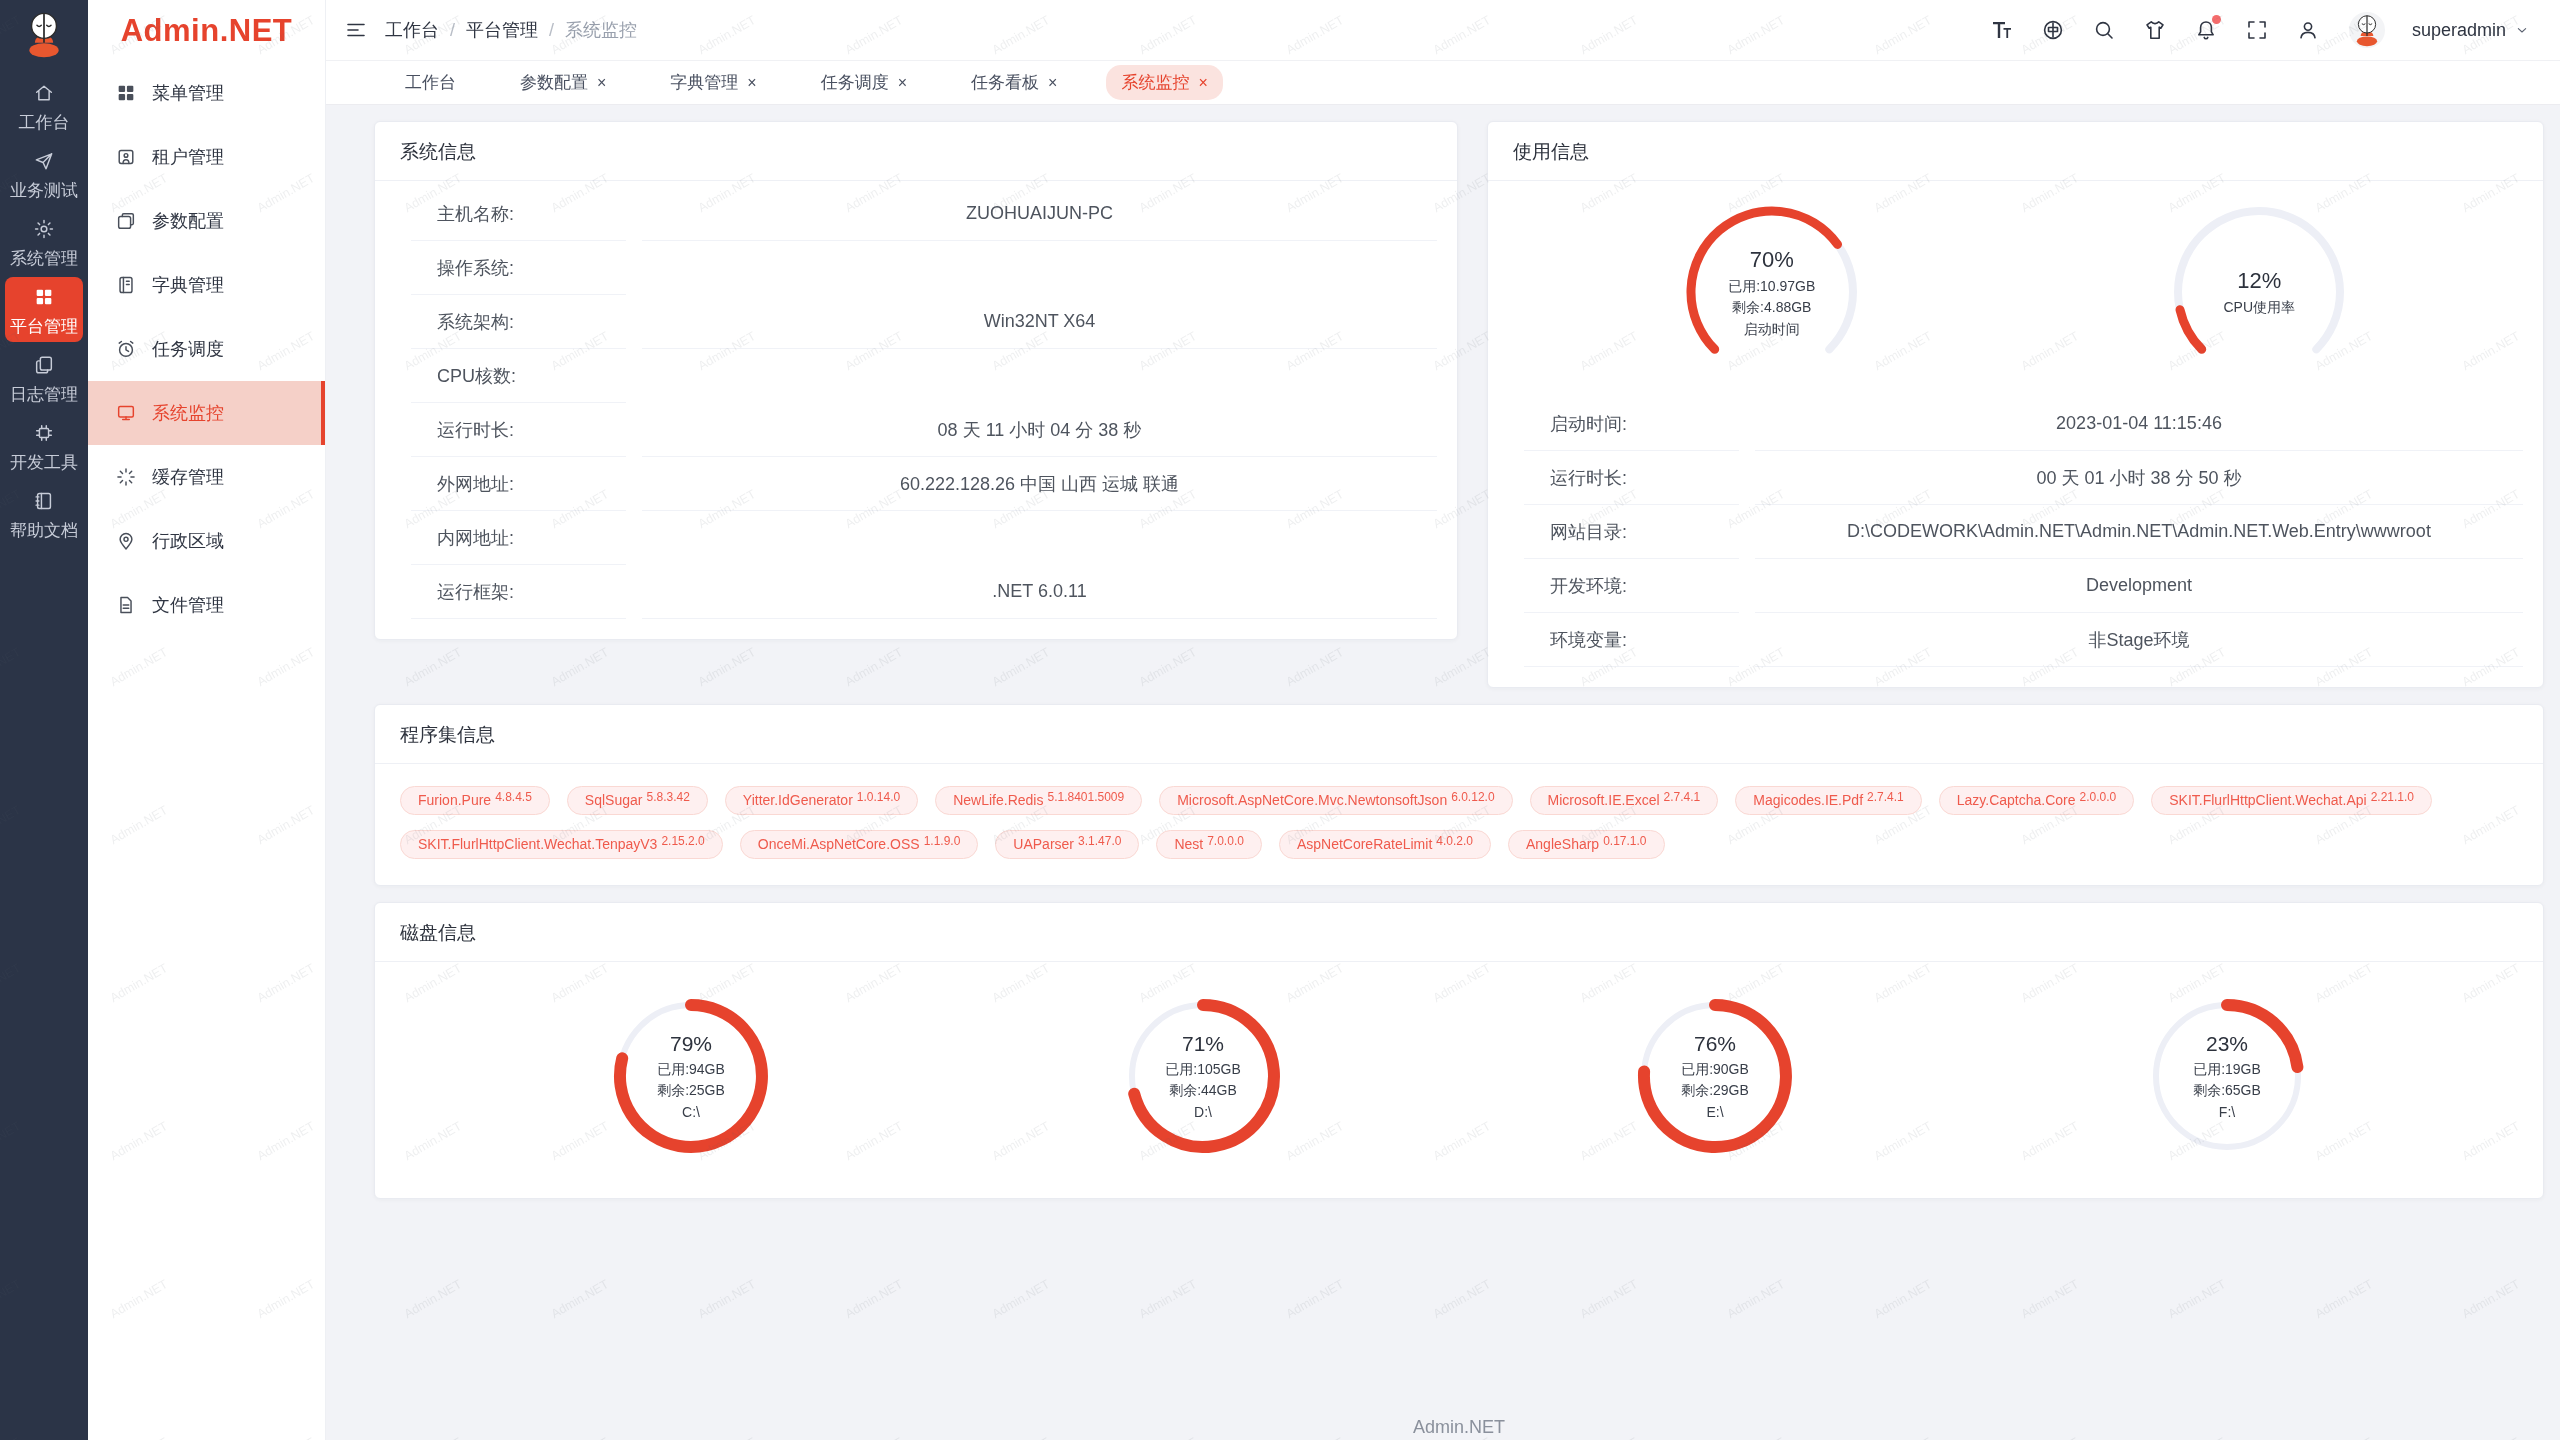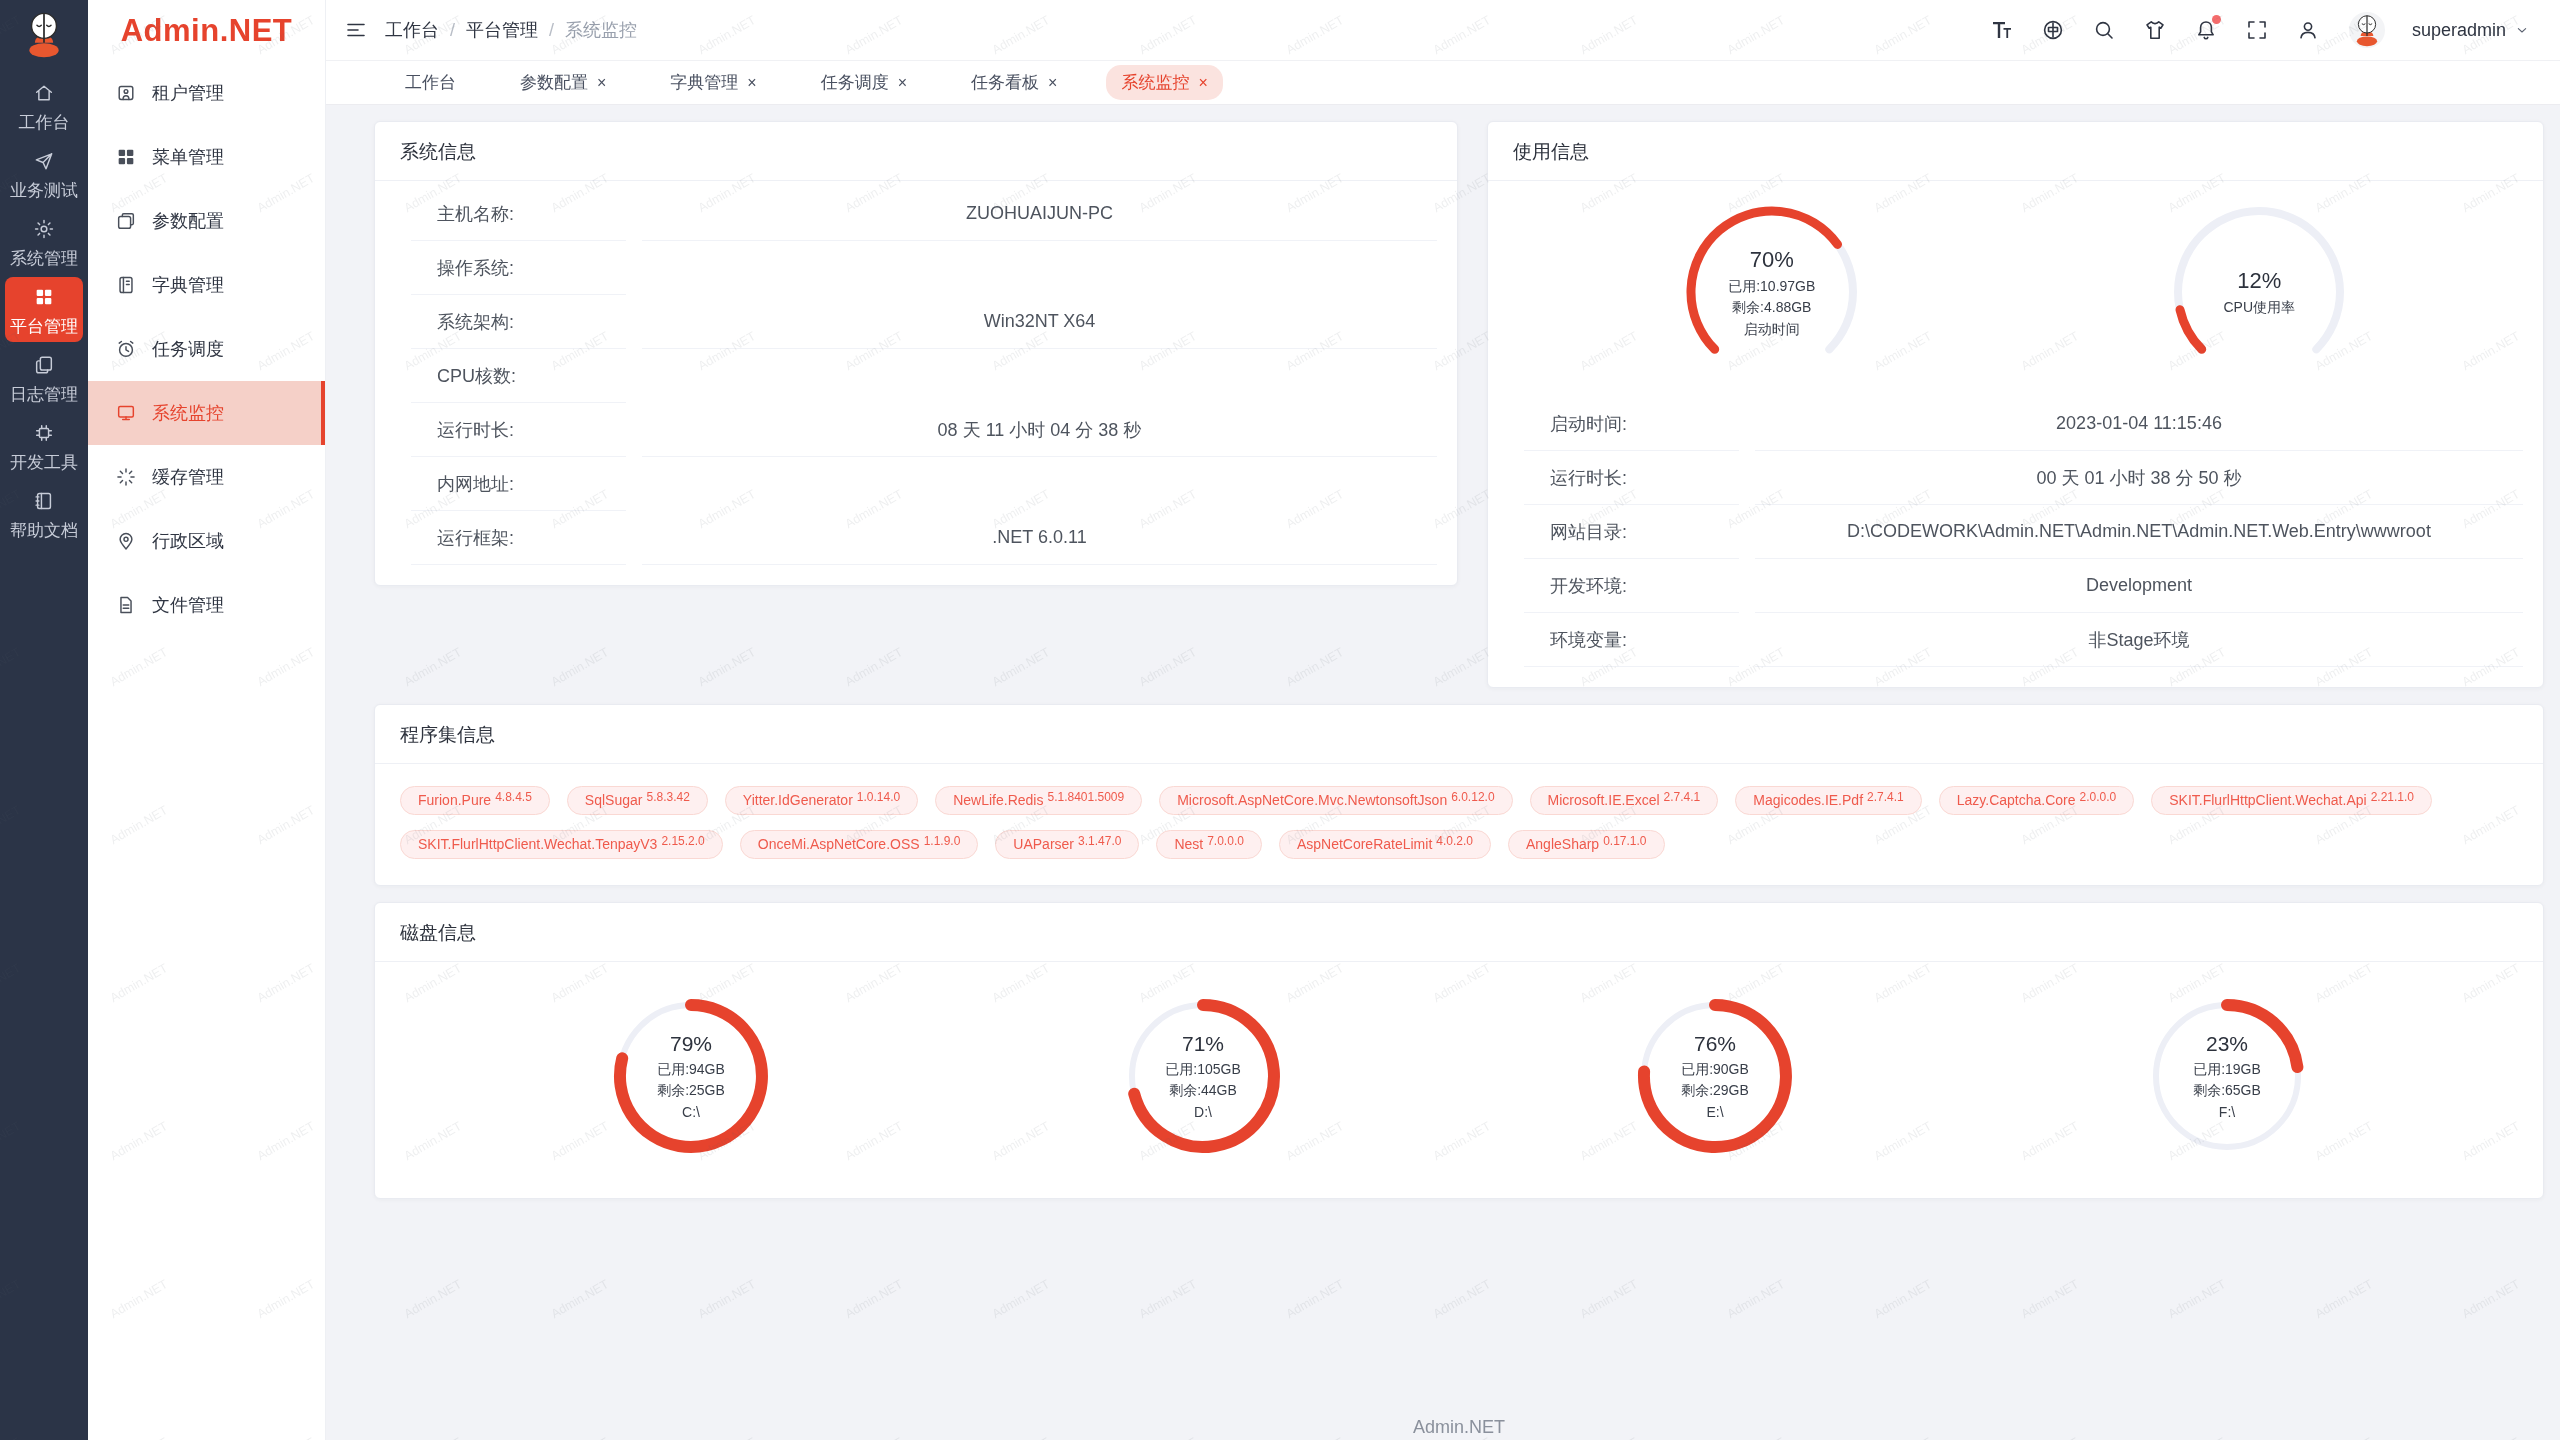--- a/index.html
+++ b/index.html
@@ -146,38 +146,38 @@
           <span class="rlabel">帮助文档</span>
         </div>
       </nav>
   </aside>
 
   <aside class="submenu">
     <div class="submenu-logo">Admin.NET</div>
     <nav id="menu-nav">
         <div class="menu-item">
           <span style="display:flex">
-            <svg viewBox="0 0 24 24" fill="none" stroke="currentColor" stroke-width="1.6" stroke-linecap="round" stroke-linejoin="round">
-              <rect x="4.6" y="5" width="14.8" height="14" rx="2"></rect>
-              <circle cx="12" cy="10.3" r="2"></circle>
-              <path d="M8.8 19c0-2.6 1.4-3.9 3.2-3.9s3.2 1.3 3.2 3.9"></path>
-            </svg>
-          </span>
-          <span>租户管理</span>
-        </div>
-        <div class="menu-item">
-          <span style="display:flex">
             <svg viewBox="0 0 24 24" fill="currentColor">
               <rect x="4" y="4" width="7" height="7" rx="1.2"></rect>
               <rect x="13" y="4" width="7" height="7" rx="1.2"></rect>
               <rect x="4" y="13" width="7" height="7" rx="1.2"></rect>
               <rect x="13" y="13" width="7" height="7" rx="1.2"></rect>
             </svg>
           </span>
           <span>菜单管理</span>
+        </div>
+        <div class="menu-item">
+          <span style="display:flex">
+            <svg viewBox="0 0 24 24" fill="none" stroke="currentColor" stroke-width="1.6" stroke-linecap="round" stroke-linejoin="round">
+              <rect x="4.6" y="5" width="14.8" height="14" rx="2"></rect>
+              <circle cx="12" cy="10.3" r="2"></circle>
+              <path d="M8.8 19c0-2.6 1.4-3.9 3.2-3.9s3.2 1.3 3.2 3.9"></path>
+            </svg>
+          </span>
+          <span>租户管理</span>
         </div>
         <div class="menu-item">
           <span style="display:flex">
             <svg viewBox="0 0 24 24" fill="none" stroke="currentColor" stroke-width="1.6" stroke-linecap="round" stroke-linejoin="round">
               <rect x="4" y="7" width="13" height="13" rx="2"></rect>
               <path d="M8 7V5.5A1.5 1.5 0 0 1 9.5 4h9A1.5 1.5 0 0 1 20 5.5v9a1.5 1.5 0 0 1-1.5 1.5H17"></path>
             </svg>
           </span>
           <span>参数配置</span>
         </div>
@@ -336,20 +336,24 @@
               <div class="info-row">
                 <span class="lbl">系统架构:</span>
                 <span class="val">Win32NT X64</span>
               </div>
               <div class="info-row">
                 <span class="lbl">CPU核数:</span>
               </div>
               <div class="info-row">
                 <span class="lbl">运行时长:</span>
                 <span class="val">08 天 11 小时 04 分 38 秒</span>
+              </div>
+              <div class="info-row">
+                <span class="lbl">外网地址:</span>
+                <span class="val">60.222.128.26 中国 山西 运城 联通</span>
               </div>
               <div class="info-row">
                 <span class="lbl">内网地址:</span>
               </div>
               <div class="info-row">
                 <span class="lbl">运行框架:</span>
                 <span class="val">.NET 6.0.11</span>
               </div>
             </div>
         </section>

